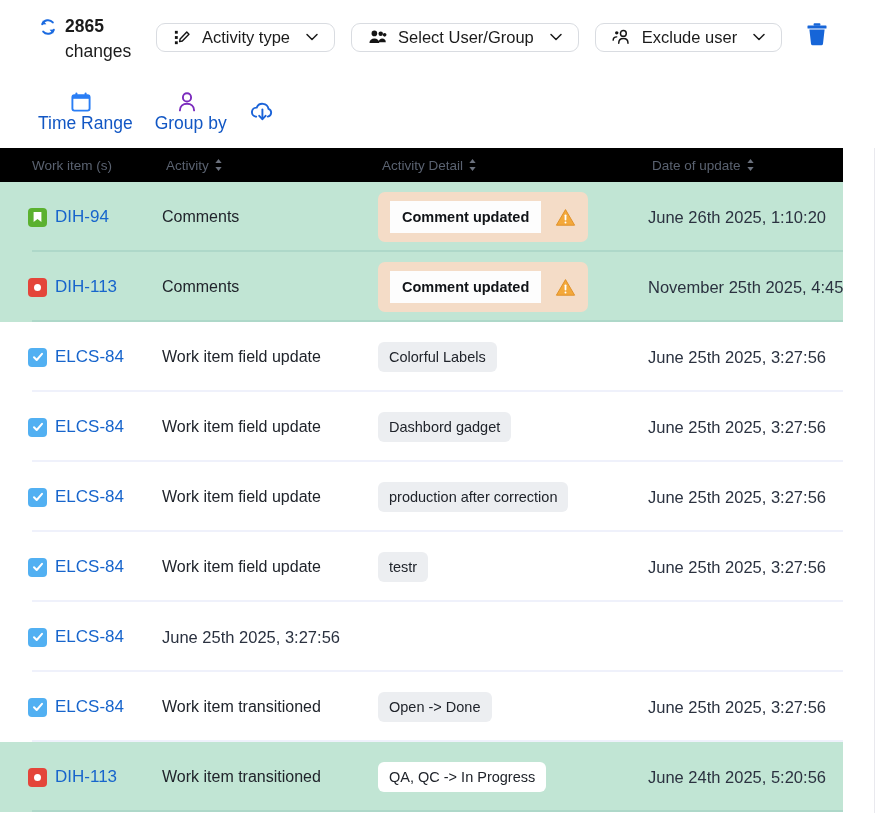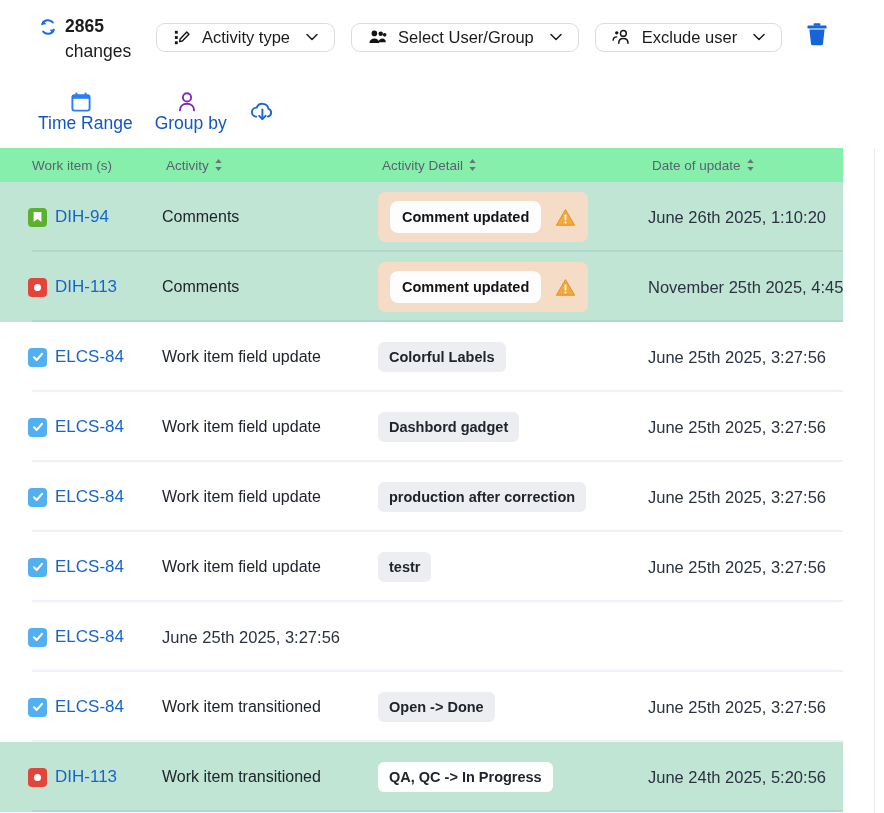--- a/index.html
+++ b/index.html
@@ -98,21 +98,21 @@
     left: 0; top: 148px;
     width: 884px;
     height: 665px;
     overflow: hidden;
   }
   .thead {
     display: flex;
     height: 34px;
     align-items: center;
     padding-left: 32px;
-    background: #86efac;
+    background: #000000;
   }
   .th {
     font-size: 13.5px;
     color: #5a6270;
     display: flex;
     align-items: center;
     white-space: nowrap;
   }
   .th .sort-ind { margin-left: 5px; display: inline-flex; }
   .col-work  { width: 134px; flex: 0 0 134px; }
@@ -177,34 +177,34 @@
     white-space: nowrap;
   }
 
   .detail-chip {
     display: inline-flex;
     align-items: center;
     background: #eceef1;
     border-radius: 6px;
     padding: 7px 11px;
     font-size: 14.5px;
-    font-weight: bold;
+    font-weight: normal;
     color: #20242b;
     white-space: nowrap;
   }
   .detail-box {
     display: inline-flex;
     align-items: center;
     background: #f4dcc7;
     border-radius: 7px;
     padding: 9px 12px;
   }
   .detail-box .chip-white {
     background: #fdfdfd;
-    border-radius: 8px;
+    border-radius: 0;
     padding: 8px 12px;
     font-size: 14.5px;
     font-weight: bold;
     color: #111418;
     white-space: nowrap;
     margin-right: 14px;
   }
   .warn-icon { display: flex; align-items: center; }
 
   .date-text {

